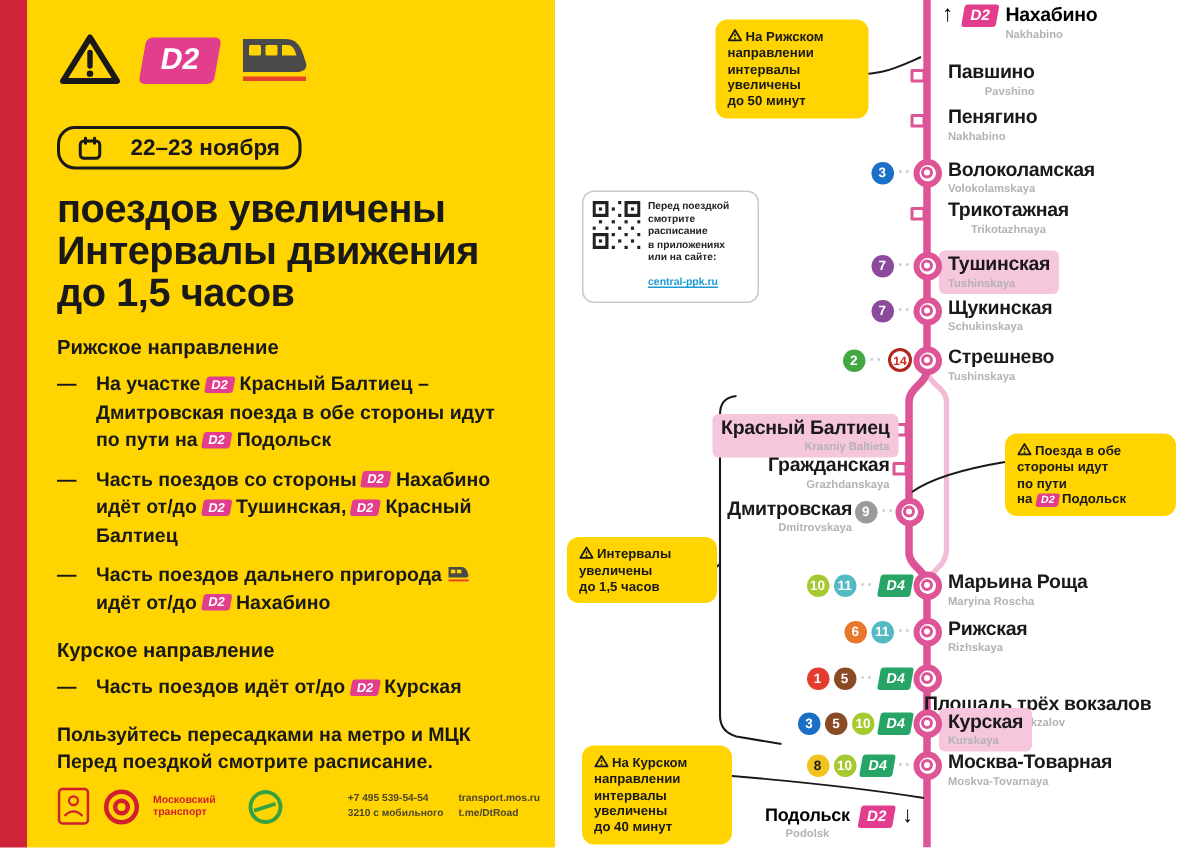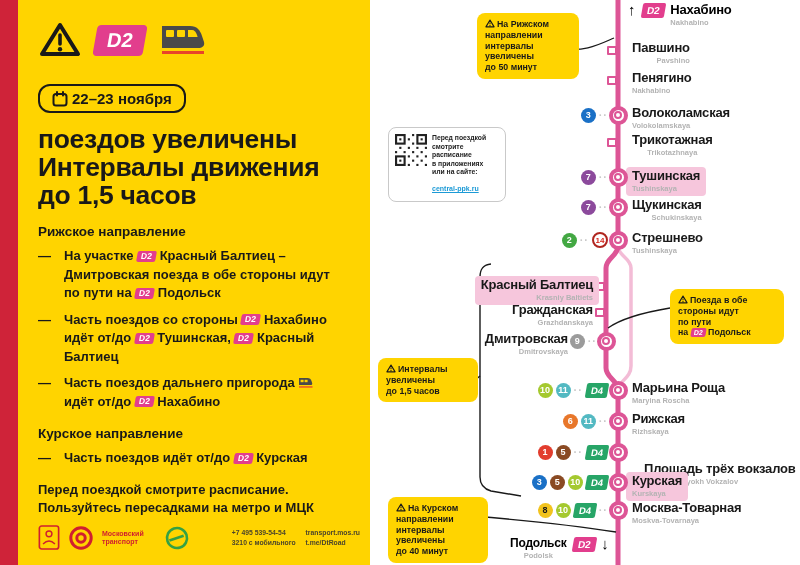--- a/index.html
+++ b/index.html
@@ -3,21 +3,21 @@
 <meta charset="utf-8">
 <style>
   html,body{margin:0;padding:0}
   body{width:800px;height:565px;font-family:"Liberation Sans",sans-serif;background:#fff;overflow:hidden}
   .root{position:relative;width:800px;height:565px;background:#fff}
   .stripe{position:absolute;left:0;top:0;width:18px;height:565px;background:var(--red,#cf2339)}
   .left{position:absolute;left:18px;top:0;width:352px;height:565px;background:var(--yellow,#ffd400);color:var(--ink,#191919)}
   .content{padding:20px 14px 0 20px}
   .icons-row{display:flex;align-items:center;gap:13px;height:40px}
   .d2-big{width:50px;height:31px;background:var(--pink,#e23e8d);border-radius:4px;transform:skewX(-10deg);display:flex;align-items:center;justify-content:center;color:#fff;font-weight:800;font-size:20px}
-  .date-pill{display:inline-flex;align-items:center;gap:4px;border:2.5px solid var(--ink,#191919);border-radius:12px;padding:4px 12px;margin-top:24px;font-size:15px;font-weight:800}
+  .date-pill{display:inline-flex;align-items:center;gap:19px;border:2.5px solid var(--ink,#191919);border-radius:12px;padding:4px 12px;margin-top:24px;font-size:15px;font-weight:800}
   .title{margin-top:12px;font-size:26.5px;line-height:28px;font-weight:800;letter-spacing:-.3px}
   .sec-h{margin-top:15px;font-size:13.5px;font-weight:800}
   .bullet{display:flex;margin-top:8px;font-size:13px;line-height:18.5px;font-weight:600}
   .bullet .dash{width:26px;flex:none}
   .bullet .bt{width:292px}
   .d2-inline{display:inline-block;background:var(--pink,#e23e8d);color:#fff;font-size:8.5px;font-weight:800;line-height:11px;padding:0 4px;border-radius:2px;transform:skewX(-10deg);vertical-align:1.5px}
   .note{margin-top:13px;font-size:13px;font-weight:600;line-height:18px}
   .footer{position:absolute;left:20px;right:10px;bottom:14px;display:flex;align-items:center;gap:8px}
   .mt-label{color:#d01f2f;font-size:7px;font-weight:800;line-height:8px}
   .green-logo{margin-left:12px}
@@ -112,22 +112,22 @@
               </svg><br>идёт от/до <span class="d2-inline">D2</span> Нахабино</span>
           </div>
           <div class="sec-h">Курское направление</div>
           <div class="bullet">
             <span class="dash">—</span>
             <span class="bt">Часть поездов идёт от/до <span class="d2-inline">D2</span> Курская</span>
           </div>
         </div>
 
       <div class="note">
+        <div>Пользуйтесь пересадками на метро и МЦК</div>
         <div>Перед поездкой смотрите расписание.</div>
-        <div>Пользуйтесь пересадками на метро и МЦК</div>
       </div>
     </div>
 
     <div class="footer">
       <svg width="22" height="27" viewBox="0 0 24 28">
         <rect x="1.5" y="1.5" width="21" height="25" rx="2.5" fill="none" stroke="#d01f2f" stroke-width="1.8"></rect>
         <circle cx="12" cy="10" r="3.2" fill="none" stroke="#d01f2f" stroke-width="1.6"></circle>
         <path d="M5.5 21 Q12 14.5 18.5 21" fill="none" stroke="#d01f2f" stroke-width="1.6"></path>
       </svg>
       <svg width="26" height="26" viewBox="0 0 26 26">
@@ -208,21 +208,21 @@
         <div class="badge-row" style="right: 192px; top: 169px;">
           <span class="metro-b" style="background: rgb(140, 74, 156);">7</span>
           <span class="dots">··</span>
         </div>
         <div class="st-label" style="top: 167px; left: 262px;"><span class="hl"><div class="st-name">Тушинская</div><div class="st-latin">Tushinskaya</div></span></div>
         <div class="st-circle" style="left: 238.5px; top: 197.5px;"></div>
         <div class="badge-row" style="right: 192px; top: 199px;">
           <span class="metro-b" style="background: rgb(140, 74, 156);">7</span>
           <span class="dots">··</span>
         </div>
-        <div class="st-label" style="top: 197px; left: 262px; text-align: right;">
+        <div class="st-label" style="top: 197px; left: 262px;">
           <div class="st-name">Щукинская</div>
           <div class="st-latin">Schukinskaya</div>
         </div>
         <div class="st-circle" style="left: 238.5px; top: 230.5px;"></div>
         <div class="badge-row" style="right: 192px; top: 232px;">
           <span class="metro-b" style="background: rgb(67, 168, 67);">2</span>
           <span class="dots">··</span>
           <span class="mcc-b">14</span>
         </div>
         <div class="st-label" style="top: 230px; left: 262px;">
@@ -266,21 +266,21 @@
           <div class="st-name">Рижская</div>
           <div class="st-latin">Rizhskaya</div>
         </div>
         <div class="st-circle" style="left: 238.5px; top: 442.5px;"></div>
         <div class="badge-row" style="right: 192px; top: 444px;">
           <span class="metro-b" style="background: rgb(226, 61, 46);">1</span>
           <span class="metro-b" style="background: rgb(138, 74, 35);">5</span>
           <span class="dots">··</span>
           <span class="d4-b">D4</span>
         </div>
-        <div class="st-label" style="top: 442px; left: 274px; margin-top: 19px;">
+        <div class="st-label" style="top: 442px; left: 246px; margin-top: 19px;">
           <div class="st-name">Площадь трёх вокзалов</div>
           <div class="st-latin">Ploschad Tryokh Vokzalov</div>
         </div>
         <div class="st-circle" style="left: 238.5px; top: 472.5px;"></div>
         <div class="badge-row" style="right: 192px; top: 474px;">
           <span class="metro-b" style="background: rgb(26, 112, 198);">3</span>
           <span class="metro-b" style="background: rgb(138, 74, 35);">5</span>
           <span class="metro-b" style="background: rgb(165, 201, 47);">10</span>
           <span class="d4-b">D4</span>
         </div>

